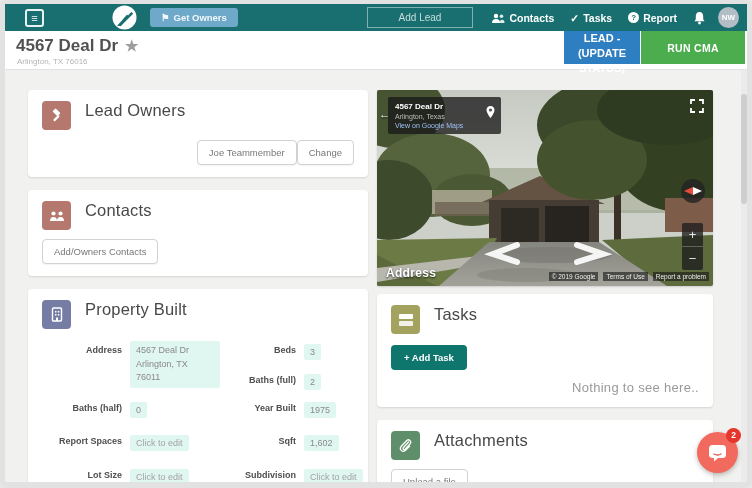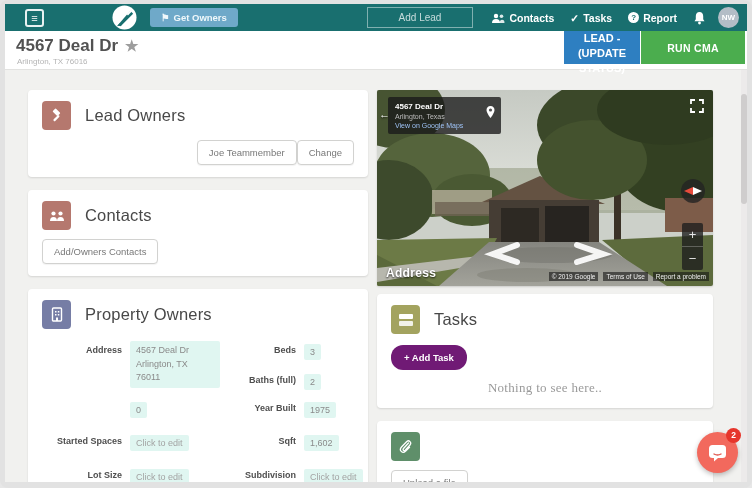--- a/index.html
+++ b/index.html
@@ -38,21 +38,21 @@
   .status-btn { position:absolute; right:107px; top:0; width:76px; height:33px; background:#2e7fc1;
                 color:#fff; border:none; font-size:11px; font-weight:bold; line-height:1.35; text-align:center; }
   .cma-btn { position:absolute; right:2px; top:0; width:104px; height:33px; background:#4bad4e;
              color:#fff; border:none; font-size:10.5px; font-weight:bold; letter-spacing:.3px; }
 
   
   .left-col { position:absolute; left:23px; top:86px; width:340px; }
   .right-col { position:absolute; left:372px; top:86px; width:336px; }
   .card { background:#fff; border-radius:4px; box-shadow:0 1px 2px rgba(0,0,0,.12);
           padding:11px 14px 12px; margin-bottom:13px; }
-  .card-head { display:flex; align-items:center; gap:14px; }
+  .card-head { display:flex; gap:14px; }
   .card-icon { width:29px; height:29px; border-radius:4px; display:flex; align-items:center;
                justify-content:center; flex:none; }
   .card-title { font-size:16.5px; color:#484848; letter-spacing:.2px; }
   .btn-plain { background:#fff; border:1px solid #d2d2d0; border-radius:4px; color:#787878;
                font-size:9.5px; padding:6px 11px; box-shadow:0 1px 1px rgba(0,0,0,.05); cursor:pointer;
                font-family:"Liberation Sans", sans-serif; }
 
   .owners-row { display:flex; justify-content:flex-end; margin-top:10px; }
   .single-btn-row { margin-top:9px; }
 
@@ -84,23 +84,23 @@
              border-radius:2px; color:#e8e8e8; text-align:center; }
   .sv-zoom div { font-size:13px; line-height:23px; cursor:pointer; }
   .sv-zoom .zi { border-bottom:1px solid rgba(255,255,255,.25); }
   .sv-google { position:absolute; left:9px; bottom:6px; color:#fff; font-size:12px; font-weight:bold;
                text-shadow:0 1px 2px rgba(0,0,0,.8); letter-spacing:.3px; }
   .sv-legal { position:absolute; right:4px; bottom:5px; display:flex; gap:5px; }
   .sv-legal span { background:rgba(20,20,20,.6); color:#f0f0f0; font-size:6.5px; padding:1px 3px; cursor:pointer; }
 
   
   .tasks-controls { display:flex; justify-content:space-between; align-items:center; margin-top:11px; }
-  .add-task { background:#701a75; border:none; border-radius:12px; color:#fff; font-size:9.5px;
+  .add-task { background:#0f766e; border:none; border-radius:4px; color:#fff; font-size:9.5px;
               font-weight:bold; padding:7px 13px; cursor:pointer; }
-  .empty-msg { text-align:center; color:#9a9a9a; font-size:13px; margin-top:10px; letter-spacing:.3px;font-family:Liberation Serif, serif; }
+  .empty-msg { text-align:right; color:#9a9a9a; font-size:13px; margin-top:10px; letter-spacing:.3px; }
 
   
   .chat { position:absolute; right:9px; bottom:9px; width:41px; height:41px; border-radius:50%;
           background:#f2695d; display:flex; align-items:center; justify-content:center;
           box-shadow:0 2px 5px rgba(0,0,0,.25); cursor:pointer; z-index:9; }
   .chat-badge { position:absolute; right:-3px; top:-4px; width:15px; height:15px; border-radius:50%;
                 background:#e6352b; color:#fff; font-size:8.5px; font-weight:bold; text-align:center;
                 line-height:15px; }
 
   
@@ -205,39 +205,40 @@
         <div class="card-icon" style="background:#767da5">
           <svg width="14" height="15" viewBox="0 0 14 15">
             <rect x="2.5" y="1" width="9" height="13" rx="1" fill="none" stroke="#fff" stroke-width="1.4"></rect>
             <rect x="5" y="4" width="1.5" height="1.5" fill="#fff"></rect>
                 <rect x="7.8" y="4" width="1.5" height="1.5" fill="#fff"></rect>
             <rect x="5" y="7" width="1.5" height="1.5" fill="#fff"></rect>
                 <rect x="7.8" y="7" width="1.5" height="1.5" fill="#fff"></rect>
             <rect x="6" y="10.5" width="2" height="3.5" fill="#fff"></rect>
           </svg>
         </div>
-        <div class="card-title">Property Owners</div>
+        <div class="card-title">Property Built</div>
       </div>
 
       <div class="facts-grid">
         <div class="f-label" style="grid-area:1/1">Address</div>
         <div class="f-val" style="grid-area:1/2/3/3"><span class="chip addr-chip">4567 Deal Dr
 Arlington, TX
 76011</span></div>
         <div class="f-label" style="grid-area:1/3">Beds</div>
         <div class="f-val" style="grid-area:1/4"><span class="chip">3</span></div>
 
         <div class="f-label" style="grid-area:2/3">Baths (full)</div>
         <div class="f-val" style="grid-area:2/4"><span class="chip">2</span></div>
 
+        <div class="f-label" style="grid-area:3/1">Baths (half)</div>
         <div class="f-val" style="grid-area:3/2"><span class="chip">0</span></div>
         <div class="f-label" style="grid-area:3/3">Year Built</div>
         <div class="f-val" style="grid-area:3/4"><span class="chip">1975</span></div>
 
-        <div class="f-label" style="grid-area:4/1">Started Spaces</div>
+        <div class="f-label" style="grid-area:4/1">Report Spaces</div>
         <div class="f-val" style="grid-area:4/2"><span class="chip edit">Click to edit</span></div>
         <div class="f-label" style="grid-area:4/3">Sqft</div>
         <div class="f-val" style="grid-area:4/4"><span class="chip">1,602</span></div>
 
         <div class="f-label" style="grid-area:5/1">Lot Size</div>
         <div class="f-val" style="grid-area:5/2"><span class="chip edit">Click to edit</span></div>
         <div class="f-label" style="grid-area:5/3">Subdivision</div>
         <div class="f-val" style="grid-area:5/4"><span class="chip edit">Click to edit</span></div>
 
       </div>
@@ -352,20 +353,21 @@
       <div class="empty-msg">Nothing to see here..</div>
     </div>
 
     <div class="card">
       <div class="card-head">
         <div class="card-icon" style="background:#5f8f6a">
           <svg width="13" height="14" viewBox="0 0 13 14">
             <path d="M9.5 3 L4.5 8.5 C3.4 9.7 4.9 11.4 6.2 10.3 L11 5 C13 2.8 10 -0.5 7.8 1.5 L2.5 7 C-0.5 10.3 3.5 14 6.5 11.3 L10.5 7.2" fill="none" stroke="#fff" stroke-width="1.3" stroke-linecap="round"></path>
           </svg>
         </div>
+        <div class="card-title">Attachments</div>
       </div>
       <div class="single-btn-row">
         <button class="btn-plain">Upload a file</button>
       </div>
     </div>
 
   </div>
 
   <div class="scroll-track">
     <div class="scroll-thumb"></div>

